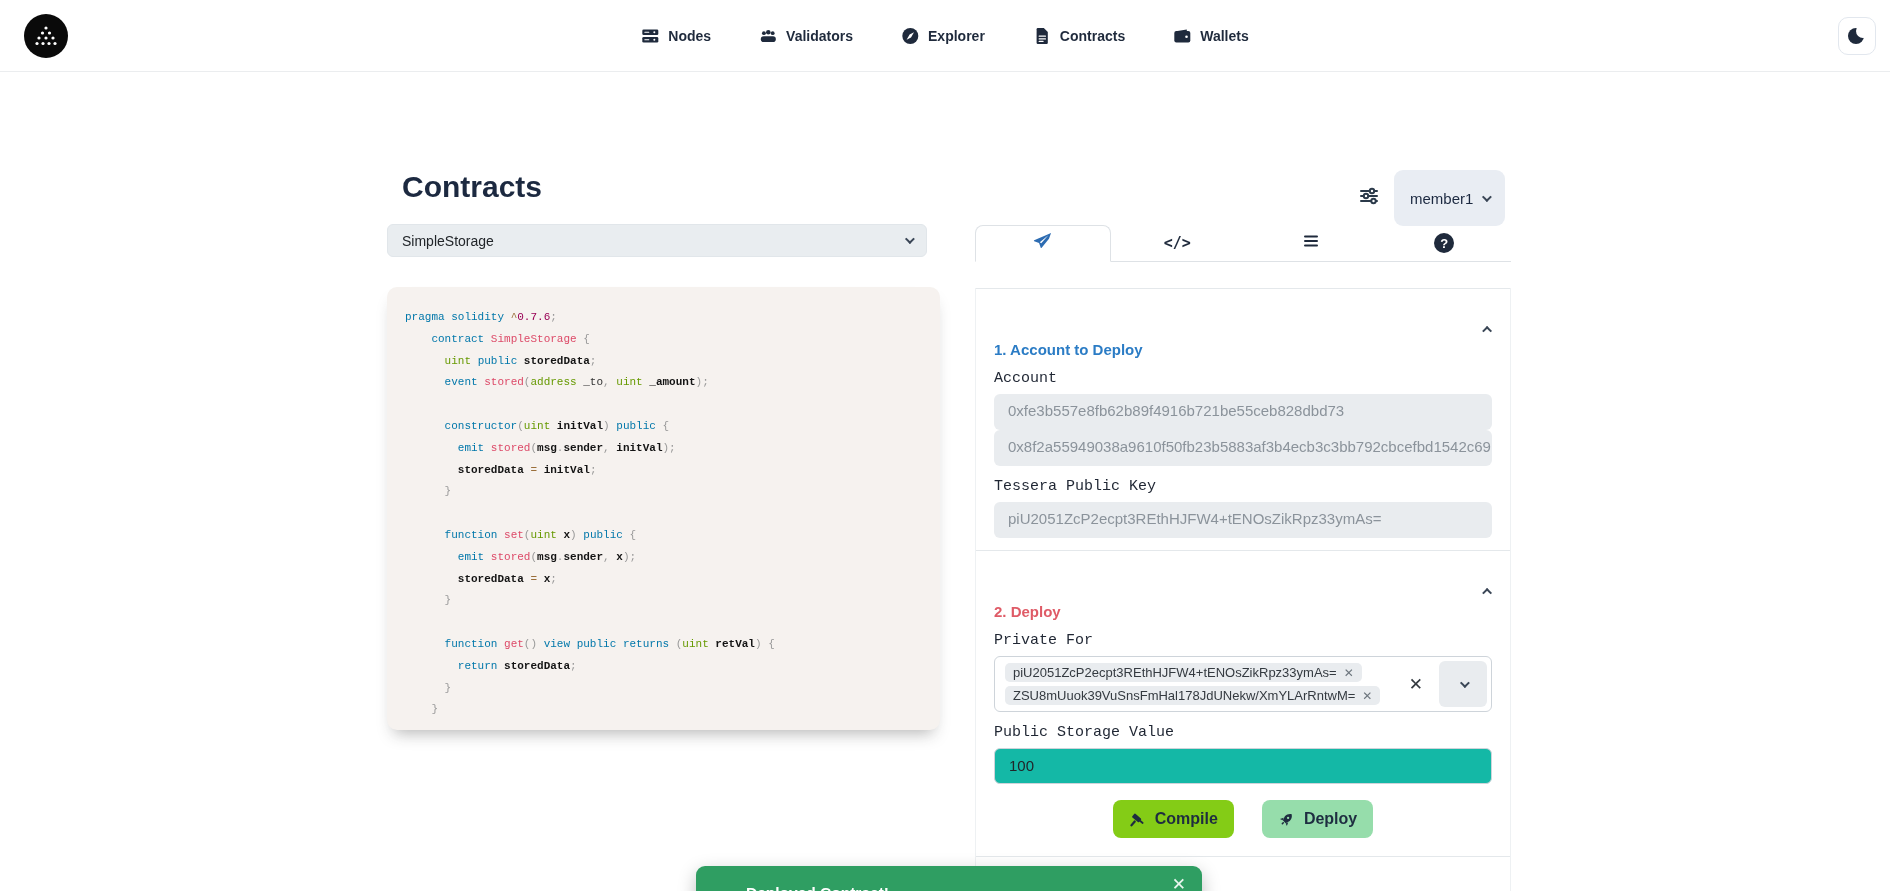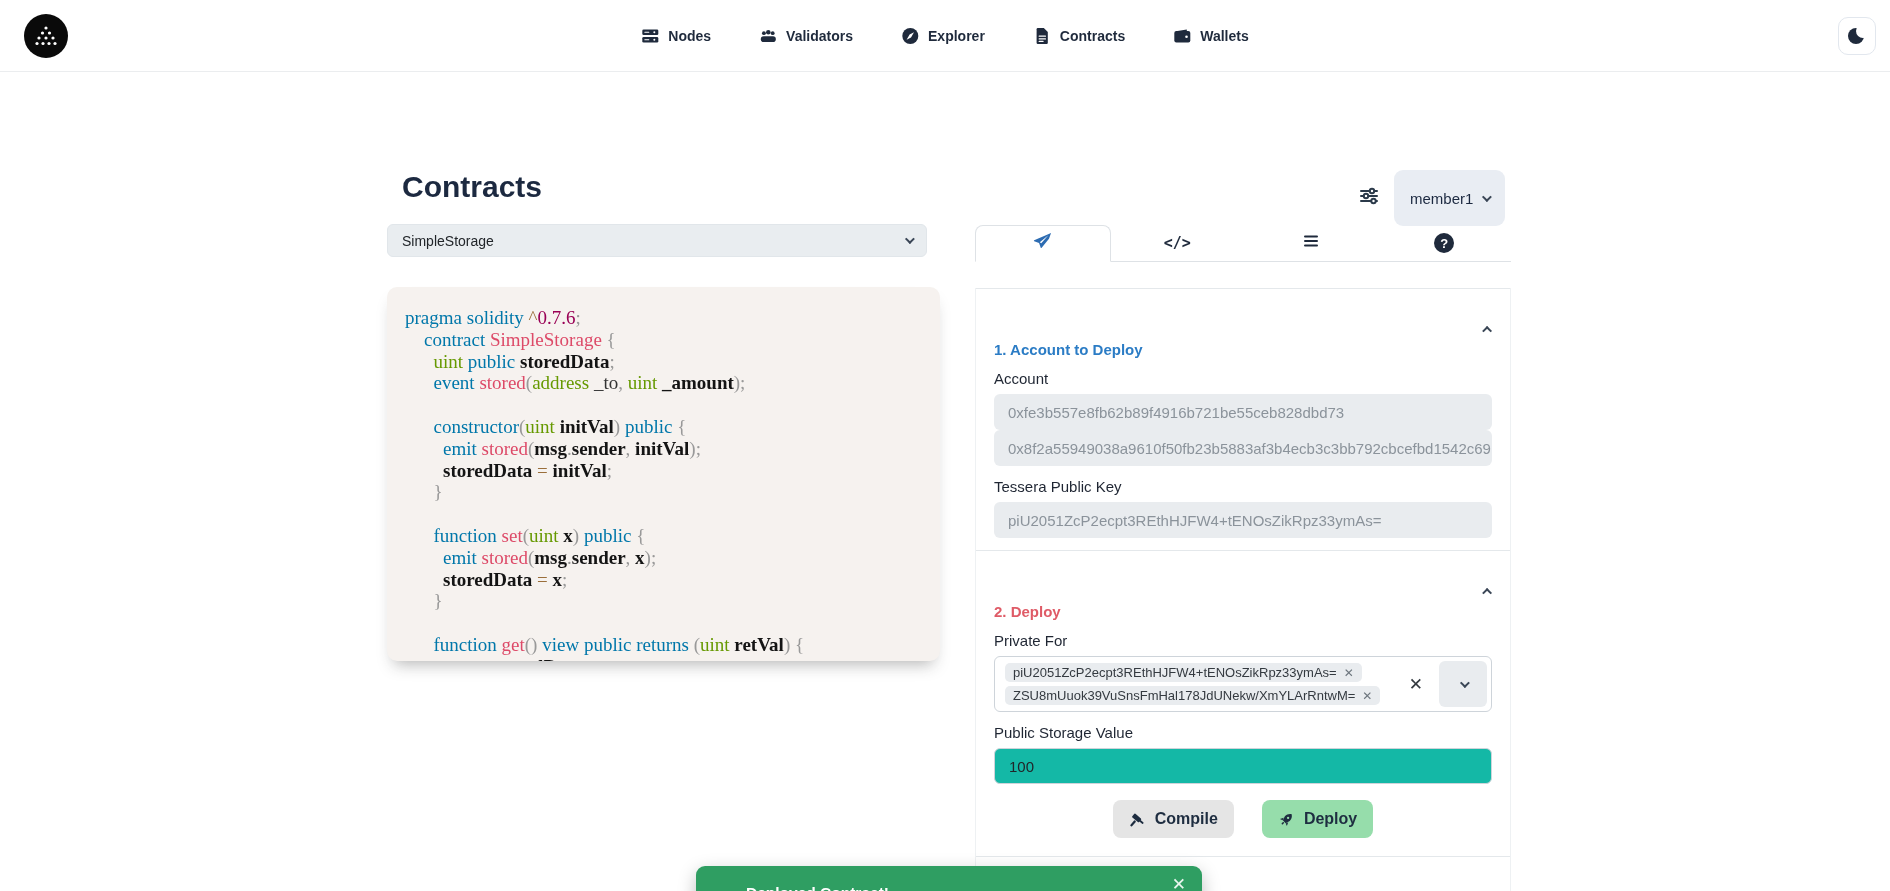--- a/index.html
+++ b/index.html
@@ -38,24 +38,24 @@
           border-bottom:2px solid #3a4656; }
   .chev.down { transform:rotate(45deg) translateY(-2px); }
   .chev.up { transform:rotate(-135deg) translateY(-2px); }
 
   
   .contract-select { position:absolute; left:387px; top:152px; width:540px; height:33px;
                      background:#e9edf0; border:1px solid #e1e6ea; border-radius:6px;
                      display:flex; align-items:center; padding:0 14px; font-size:14px; color:#212529;
                      cursor:pointer; }
   .contract-select .chev { margin-left:auto; }
-  .code-block { position:absolute; left:387px; top:215px; width:553px; height:374px;
+  .code-block { position:absolute; left:387px; top:215px; width:553px; height:443px;
                 background:#f6f2ef; border-radius:10px; padding:20px 18px;
                 box-shadow:0 10px 16px -7px rgba(40,40,40,.35);
-                font-family:Liberation Serif, serif; font-size:19px; line-height:21.8px;
+                font-family:Liberation Mono, monospace; font-size:11px; line-height:21.8px;
                 overflow:hidden; }
   .code-line { white-space:pre; }
   .tok-kw  { color:#0077aa; }
   .tok-cn  { color:#dd4a68; }
   .tok-bi  { color:#669900; }
   .tok-num { color:#990055; }
   .tok-op  { color:#9a6e3a; }
   .tok-pun { color:#999999; }
   .tok-b   { color:#141414; font-weight:bold; }
   .tok-t   { color:#333333; }
@@ -73,42 +73,42 @@
   .q-ic { width:20px; height:20px; border-radius:50%; background:#1f2a3c; color:#fff;
           font-size:13px; font-weight:700; display:flex; align-items:center; justify-content:center; }
 
   .accordion { margin-top:26px; border-left:1px solid #eef1f3; border-right:1px solid #eef1f3; }
   .acc-item { border-top:1px solid #e4e8eb; padding:12px 18px 12px 18px; }
   .acc-head { display:flex; align-items:center; justify-content:space-between; cursor:pointer; }
   .acc-title { font-size:15px; font-weight:700;margin-top:40px; }
   .acc-title.blue { color:#2b7cc5; }
   .acc-title.red { color:#df5b67; }
   .acc-title.purple { color:#8a63d2; }
-  .field-label { font-size:15px; color:#1f2633; margin:12px 0 7px 0; }
-  .f-input { height:36px; border-radius:6px; display:flex; align-items:center;
-             padding:16px 14px; font-size:15px; }
+  .field-label { font-size:15px; color:#1f2633; margin:12px 0 7px 0;font-family:Liberation Mono, monospace; }
+  .f-input { height:36px; border-radius:6px; display:flex; align-items:flex-start;
+             padding:8px 14px; font-size:15px; }
   .f-input.disabled { background:#e9ecef; color:#8b939b; }
   .f-input.white { background:#14b8a6; border:1px solid #ced4da; color:#212529; }
   .f-input.gray-text { color:#8d959d; }
 
   .multiselect { border:1px solid #ced4da; border-radius:6px; height:56px;
                  display:flex; align-items:stretch; }
   .chips { flex:1; display:flex; flex-direction:column; gap:4px; padding:5px 10px; justify-content:center; }
   .chip { display:inline-flex; align-items:center; gap:7px; background:#e9ecef; border-radius:5px;
           padding:2px 8px; font-size:13px; color:#343a40; width:max-content; }
   .chip .x { color:#6c757d; font-size:12px; cursor:pointer; }
   .ms-clear { align-self:center; font-size:17px; color:#33393f; padding:0 12px; cursor:pointer; }
   .ms-toggle { width:48px; margin:4px; background:#e9ecef; border-radius:6px;
                display:flex; align-items:center; justify-content:center; cursor:pointer; }
 
   .btn-row { display:flex; justify-content:center; gap:28px; margin-top:16px; margin-bottom:6px; }
   .btn { display:flex; align-items:center; gap:9px; height:38px; padding:0 16px; border:none;
          border-radius:8px; font-size:16px; font-weight:700; color:#1e2d40; font-family:inherit;
          cursor:pointer; }
-  .btn.compile { background:#e5e5e5; }
+  .btn.compile { background:#84cc16; }
   .btn.deploy { background:#96ddab; }
   .btn svg { width:17px; height:17px; fill:#1e2d40; }
 
   
   .toast { position:absolute; left:696px; top:794px; width:506px; height:86px; background:#2f9e62;
            border-radius:9px; box-shadow:0 6px 18px rgba(0,0,0,.25); color:#fff; z-index:50; }
   .toast-title { position:absolute; left:50px; top:18px; font-size:15.5px; font-weight:700; }
   .toast-close { position:absolute; right:16px; top:8px; font-size:17px; color:#eaf6ef; cursor:pointer; }
 </style>
 </head>

